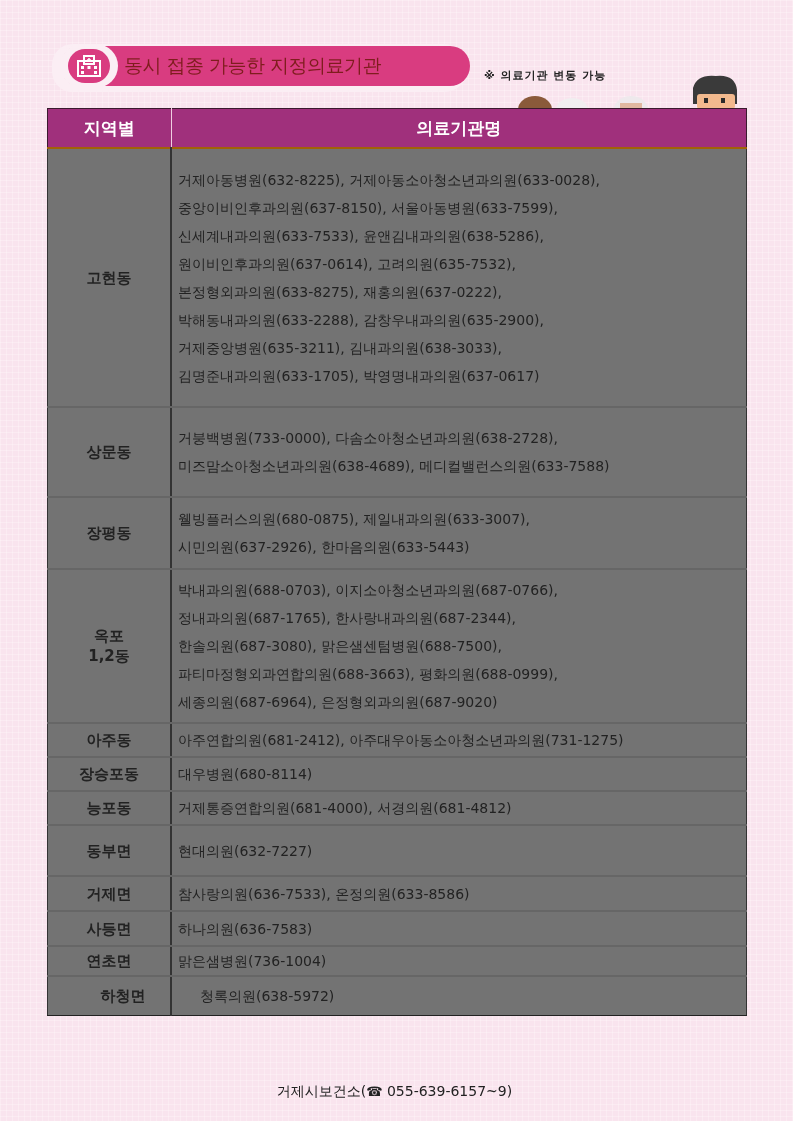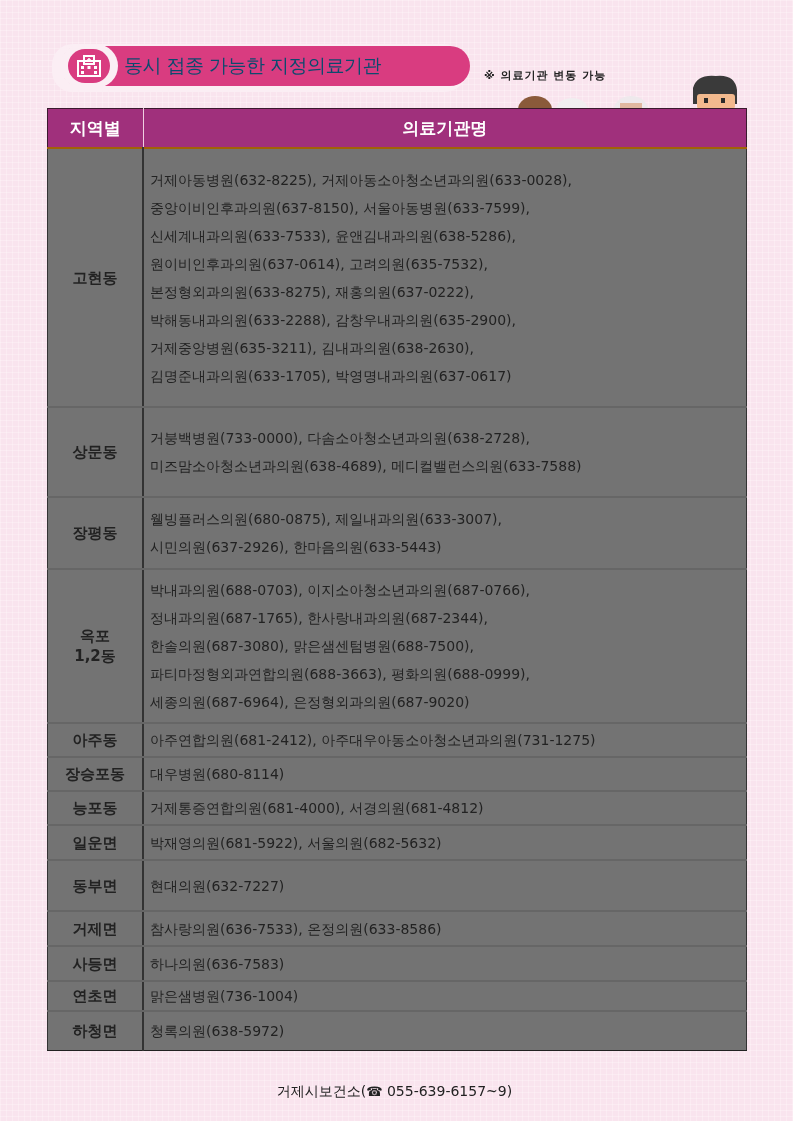--- a/index.html
+++ b/index.html
@@ -22,21 +22,21 @@
     position:absolute; left:60px; top:44px; width:58px; height:44px;
     background:#fbeef4; border-radius:22px; z-index:2;
   }
   .title-icon {
     position:absolute; left:8px; top:5px; width:42px; height:34px;
     background:#d93c80; border-radius:17px;
   }
   .title-icon svg { position:absolute; left:9px; top:6px; }
   .title-text {
     position:absolute; left:124px; top:50px; z-index:3;
-    color:#0c4a6e; font-size:19px; letter-spacing:-0.5px; line-height:30px;
+    color:#7f1d1d; font-size:19px; letter-spacing:-0.5px; line-height:30px;
   }
   .note {
     position:absolute; left:484px; top:68px; font-size:11px; font-weight:bold; color:#222;
     letter-spacing:1px;
   }
   .people { position:absolute; z-index:0; }
   table.grid {
     position:absolute; left:47px; top:108px; width:700px;
     border-collapse:collapse; z-index:1; background:#737373;
   }
@@ -49,21 +49,21 @@
     border-top:2px solid #a16207; border-bottom:2px solid #666;
     font-size:14px; padding:0; vertical-align:middle;
   }
   table.grid td.region {
     width:94px; text-align:center; font-weight:bold; font-size:15px;
     border-right:2px solid #333; border-left:1px solid #333; line-height:20px;
   }
   table.grid td.inst {
     padding-left:6px; line-height:28px; border-right:1px solid #333;
   }
-  table.grid tr:last-child td { border-bottom:1.5px solid #222; }
+  table.grid tr:last-child td { border-bottom:1.5px solid #222;padding-left:28px; }
   .footer {
     position:absolute; left:0; width:789px; top:1083px; text-align:center;
     font-size:14px; color:#222;
   }
 </style>
 </head>
 <body>
 
 <div class="people">
   <svg width="793" height="120" viewBox="0 0 793 120" style="position:absolute;left:0;top:0;">
@@ -110,21 +110,21 @@
   <tbody id="tbody">
       <tr style="height: 259px;">
         <td class="region">고현동</td>
         <td class="inst">
           <div>거제아동병원(632-8225),  거제아동소아청소년과의원(633-0028),</div>
           <div>중앙이비인후과의원(637-8150),  서울아동병원(633-7599),</div>
           <div>신세계내과의원(633-7533),  윤앤김내과의원(638-5286),</div>
           <div>원이비인후과의원(637-0614),  고려의원(635-7532),</div>
           <div>본정형외과의원(633-8275),  재홍의원(637-0222),</div>
           <div>박해동내과의원(633-2288),  감창우내과의원(635-2900),</div>
-          <div>거제중앙병원(635-3211),  김내과의원(638-2630),</div>
+          <div>거제중앙병원(635-3211),  김내과의원(638-3033),</div>
           <div>김명준내과의원(633-1705),  박영명내과의원(637-0617)</div>
         </td>
       </tr>
       <tr style="height: 90px;">
         <td class="region">상문동</td>
         <td class="inst">
           <div>거붕백병원(733-0000),  다솜소아청소년과의원(638-2728),</div>
           <div>미즈맘소아청소년과의원(638-4689),  메디컬밸런스의원(633-7588)</div>
         </td>
       </tr>
@@ -159,26 +159,20 @@
         <td class="inst">
           <div>대우병원(680-8114)</div>
         </td>
       </tr>
       <tr style="height: 34px;">
         <td class="region">능포동</td>
         <td class="inst">
           <div>거제통증연합의원(681-4000),  서경의원(681-4812)</div>
         </td>
       </tr>
-      <tr style="height: 35px;">
-        <td class="region">일운면</td>
-        <td class="inst">
-          <div>박재영의원(681-5922),  서울의원(682-5632)</div>
-        </td>
-      </tr>
       <tr style="height: 51px;">
         <td class="region">동부면</td>
         <td class="inst">
           <div>현대의원(632-7227)</div>
         </td>
       </tr>
       <tr style="height: 35px;">
         <td class="region">거제면</td>
         <td class="inst">
           <div>참사랑의원(636-7533),  온정의원(633-8586)</div>

